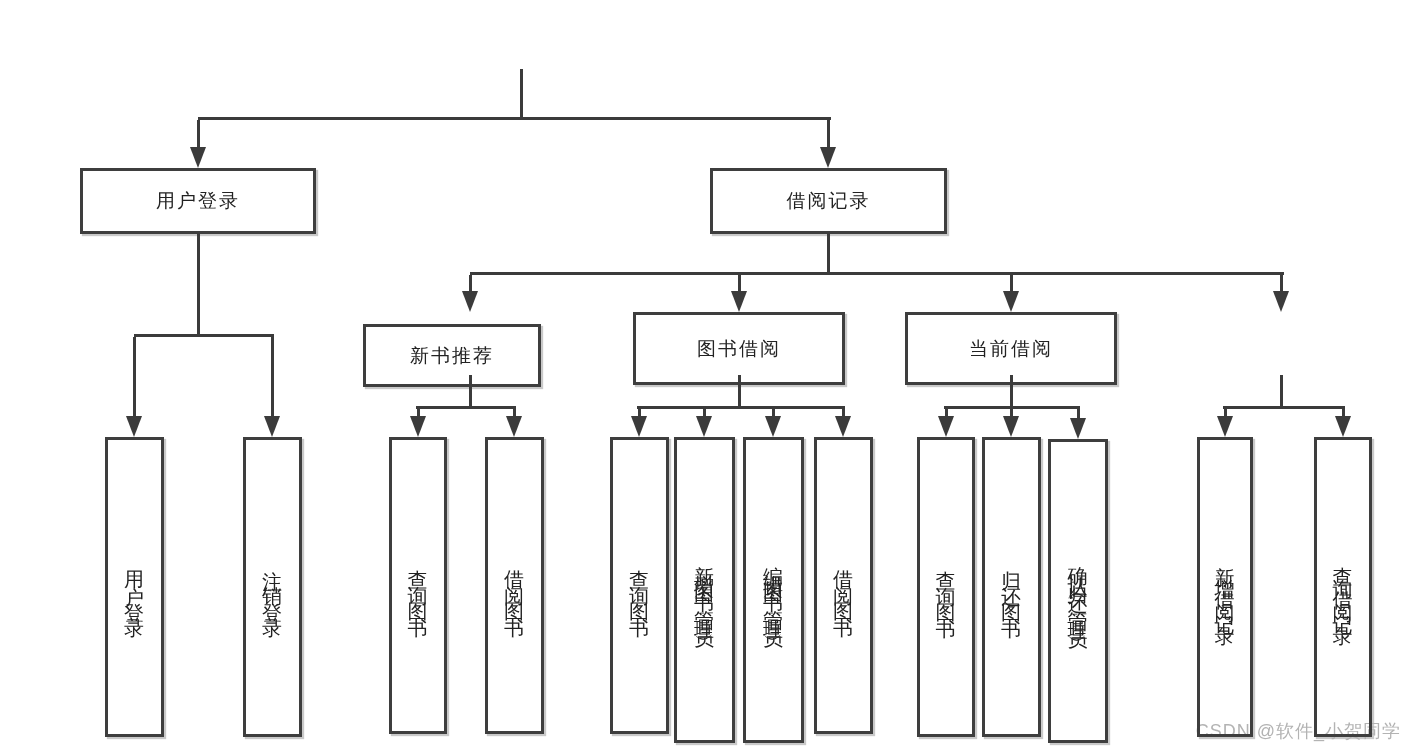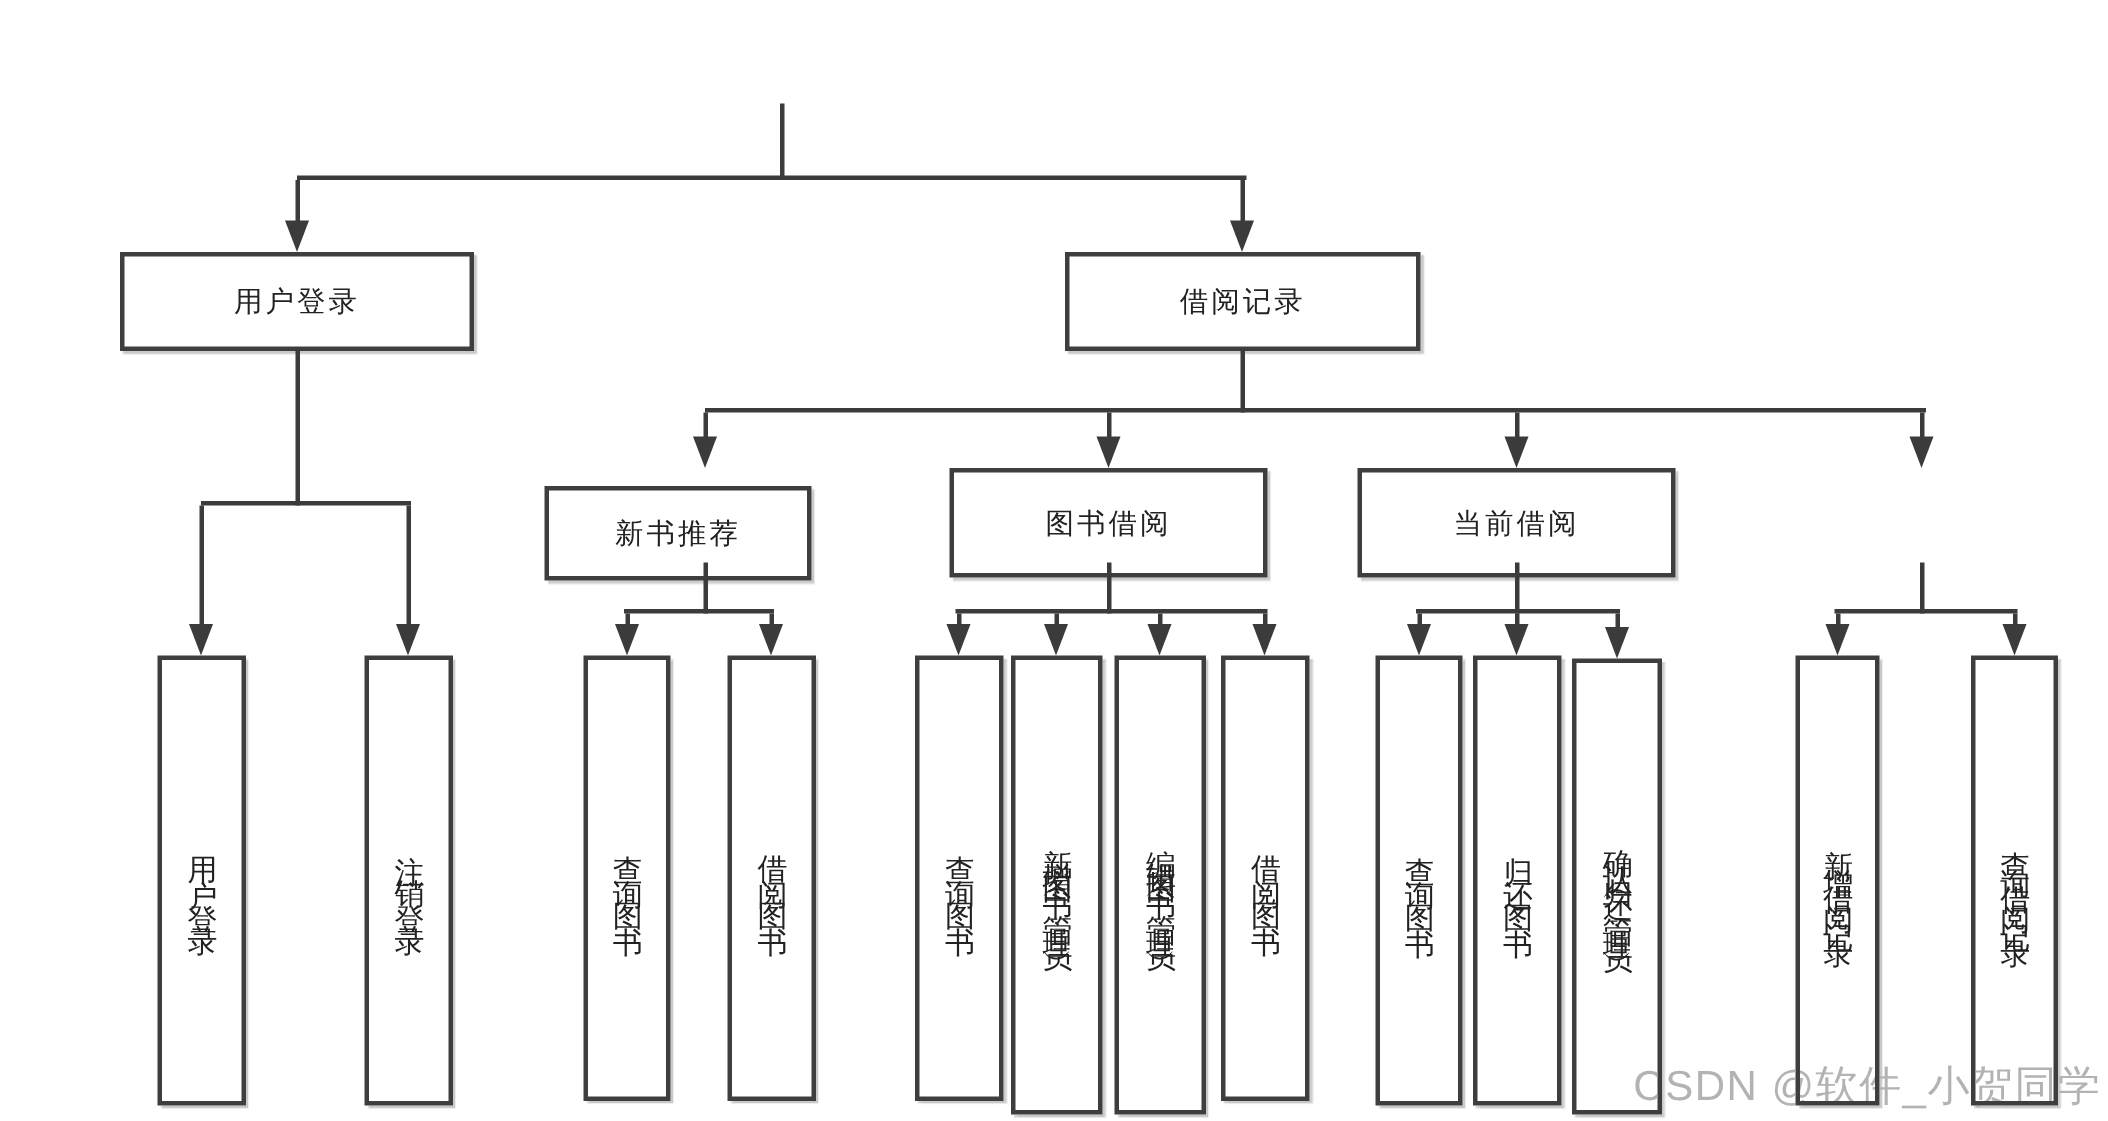--- a/index.html
+++ b/index.html
@@ -26,21 +26,21 @@
   .arrow{position:absolute;width:17px;}
   .arrow::before{
     content:"";position:absolute;left:7px;top:0;bottom:19px;width:3px;background:var(--line);
   }
   .arrow::after{
     content:"";position:absolute;left:0;bottom:0;width:0;height:0;
     border-left:8.5px solid transparent;border-right:8.5px solid transparent;
     border-top:21px solid var(--line);
   }
   .watermark{
-    position:absolute;right:4px;bottom:4px;font-size:28px;color:#b3b3b3;
+    position:absolute;right:4px;bottom:4px;font-size:18px;color:#b3b3b3;
     letter-spacing:1px;mix-blend-mode:darken;white-space:nowrap;
   }
 </style>
 </head>
 <body>
 
 <div class="canvas">
 
 
   <div class="node h" style="left:80px;top:168px;width:236px;height:66px">

